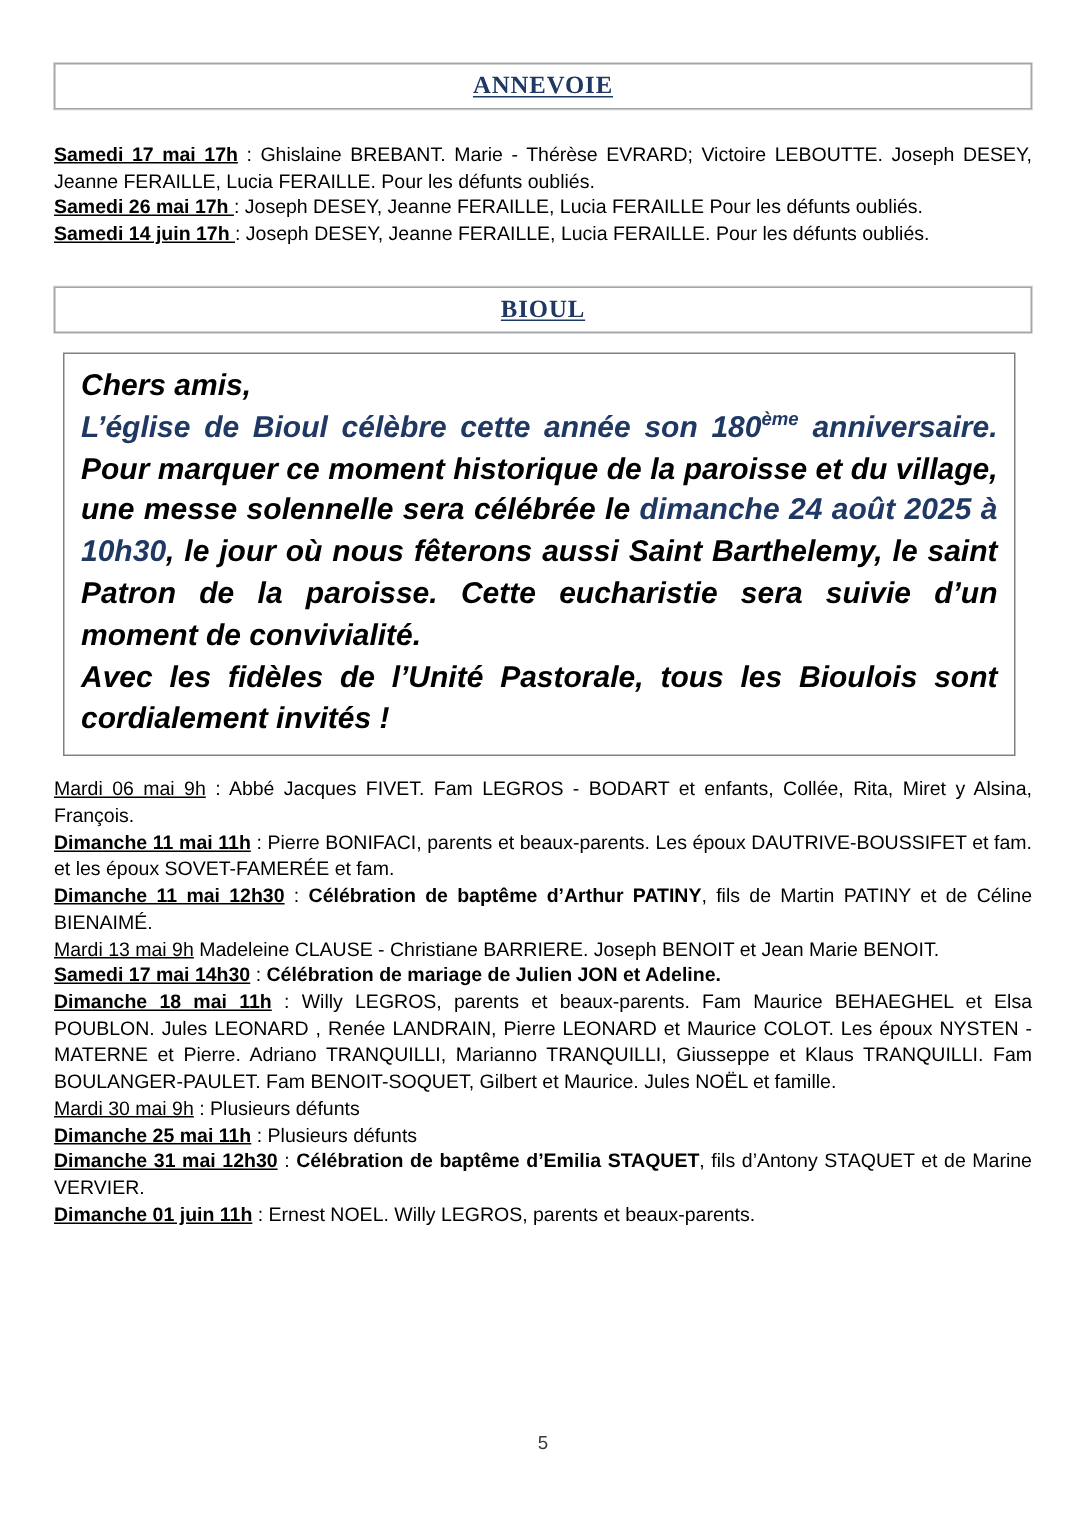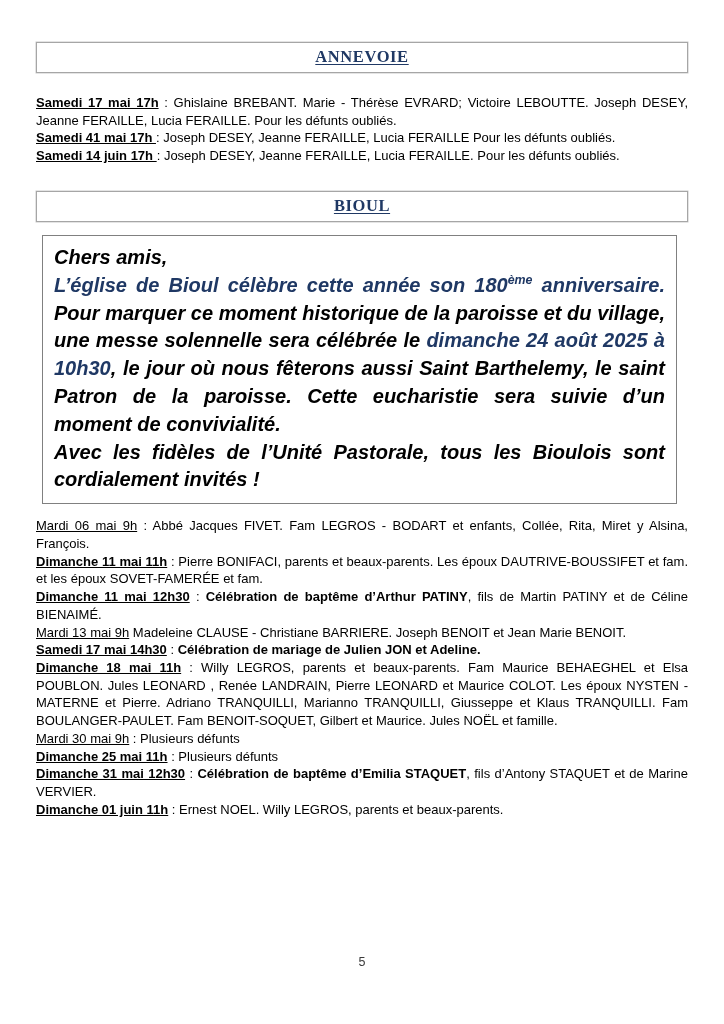--- a/index.html
+++ b/index.html
@@ -120,21 +120,21 @@
 <div class="page">
 
   <div class="title-box">
     <span class="title-text">ANNEVOIE</span>
   </div>
 
   <div class="gap-annevoie"></div>
 
   <div class="entries" id="entries-annevoie">
       <p class="entry"><span class="lead-b">Samedi 17 mai 17h</span><span> : </span><span>Ghislaine BREBANT. Marie - Thérèse EVRARD; Victoire LEBOUTTE. Joseph DESEY, Jeanne FERAILLE, Lucia FERAILLE. Pour les défunts oubliés.</span></p>
-      <p class="entry"><span class="lead-b">Samedi 41 mai 17h </span><span>: </span><span>Joseph DESEY, Jeanne FERAILLE, Lucia FERAILLE Pour les défunts oubliés.</span></p>
+      <p class="entry"><span class="lead-b">Samedi 26 mai 17h </span><span>: </span><span>Joseph DESEY, Jeanne FERAILLE, Lucia FERAILLE Pour les défunts oubliés.</span></p>
       <p class="entry"><span class="lead-b">Samedi 14 juin 17h </span><span>: </span><span>Joseph DESEY, Jeanne FERAILLE, Lucia FERAILLE. Pour les défunts oubliés.</span></p>
     </div>
 
   <div class="gap-after-annevoie"></div>
 
   <div class="title-box">
     <span class="title-text">BIOUL</span>
   </div>
 
   <div class="gap-after-bioul-title"></div>

